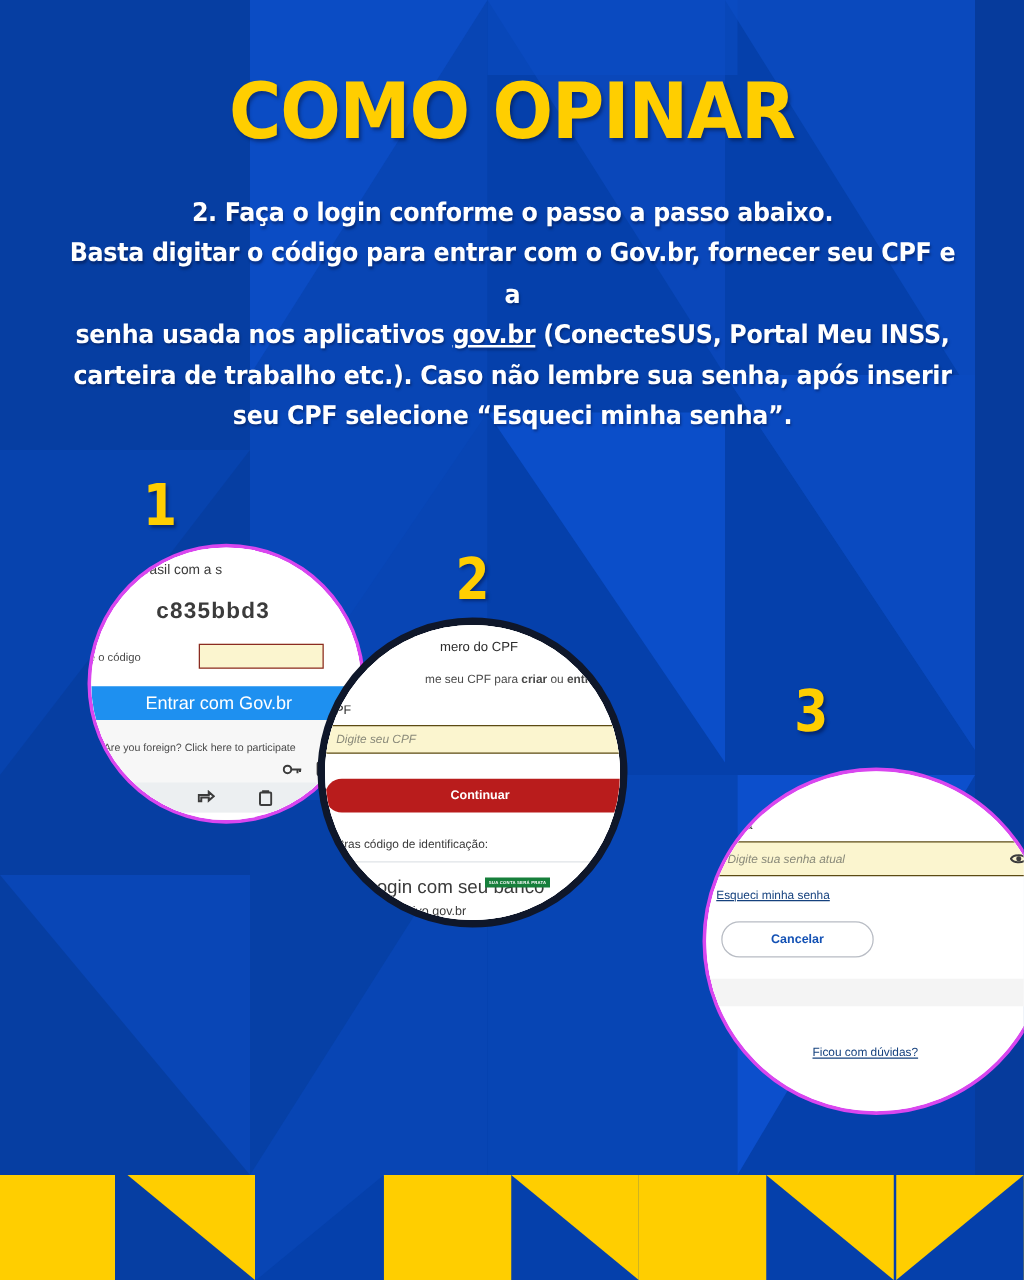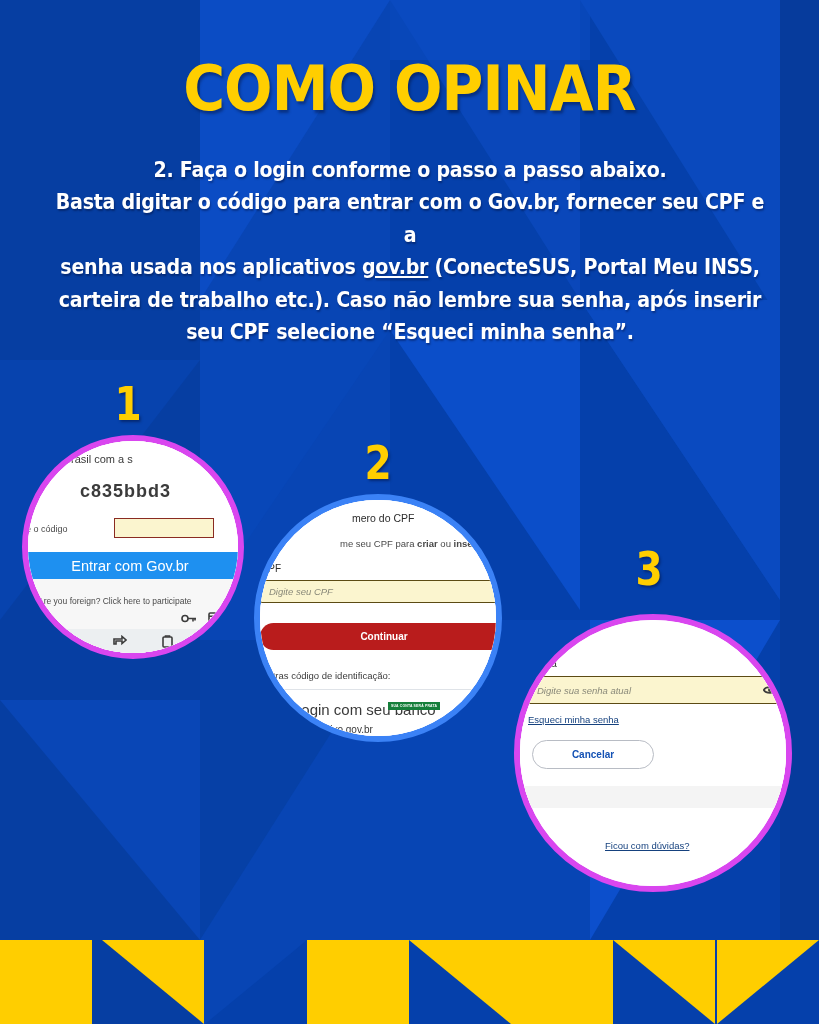--- a/index.html
+++ b/index.html
@@ -52,22 +52,22 @@
     font-family:"DejaVu Sans", sans-serif;
     text-shadow:2px 2px 3px rgba(0,0,30,.4);
     transform:scaleX(0.85);
   }
 
   
   .circle{
     position:absolute; z-index:4; border-radius:50%;
     overflow:hidden; background:#ffffff;
   }
-  .c-yellow{ border:6px solid #d946ef; }
-  .c-green{ border:6px solid #3b82f6; }
+  .c-yellow{ border:3px solid #d946ef;margin-left:48px; }
+  .c-green{ border:6px solid #0f172a; }
   .circle .inner{ position:absolute; inset:0; overflow:hidden; background:#fff; }
   .shot{ position:absolute; background:#ffffff; }
 
   
   .lbl{ color:#4a4a4a; font-size:9px; white-space:nowrap; }
   .code-txt{ color:#3b3b3b; font-weight:bold; font-size:18px; letter-spacing:1px; }
   .inp-yellow{
     background:#fbf5cf; border:1.5px solid #8a2b22; height:20px;
   }
   .inp-gov{
@@ -164,21 +164,21 @@
         <path class="icn" d="M3.5 2 V1 H7.5 V2"></path>
       </svg>
     </div>
   </div>
 </div>
 
 <div class="circle c-green" style="left:254px; top:494px; width:248px; height:248px;">
   <div class="inner">
     <div class="shot" style="left:-20px; top:0; width:300px; height:236px;">
       <div style="position:absolute;left:112px;top:12px;font-size:10.5px;color:#2c2c2c;white-space:nowrap;">mero do CPF</div>
-      <div style="position:absolute;left:100px;top:38px;font-size:9.5px;color:#4a4a4a;white-space:nowrap;"><span>me seu CPF para </span><b>criar</b><span> ou </span><b>inserir</b><span> sua conta gov</span></div>
+      <div style="position:absolute;left:100px;top:38px;font-size:9.5px;color:#4a4a4a;white-space:nowrap;"><span>me seu CPF para </span><b>criar</b><span> ou </span><b>entrar</b><span> sua conta gov</span></div>
       <div class="lbl" style="position:absolute;left:21px;top:63px;font-size:10px;color:#2c2c2c;">CPF</div>
       <div class="inp-gov" style="position:absolute;left:20px;top:80px;width:248px;height:23px;">Digite seu CPF</div>
       <div class="btn-pill" style="position:absolute;left:20px;top:123px;width:248px;height:27px;">Continuar</div>
       <div style="position:absolute;left:20px;top:170px;font-size:9.5px;color:#3a3a3a;white-space:nowrap;">Outras código de identificação:</div>
       <div class="divider" style="position:absolute;left:20px;top:189px;width:248px;"></div>
       <svg style="position:absolute;left:27px;top:200px;" width="13" height="13" viewBox="0 0 13 13">
         <circle cx="6.5" cy="6.5" r="6" fill="#167f3b"></circle>
         <path d="M6.5 3 L9.5 4.4 V7 C9.5 8.6 8.2 9.7 6.5 10.2 C4.8 9.7 3.5 8.6 3.5 7 V4.4 Z" fill="#ffffff"></path>
       </svg>
       <div style="position:absolute;left:53px;top:201px;font-size:15px;color:#3a3a3a;white-space:nowrap;">Login com seu banco</div>

